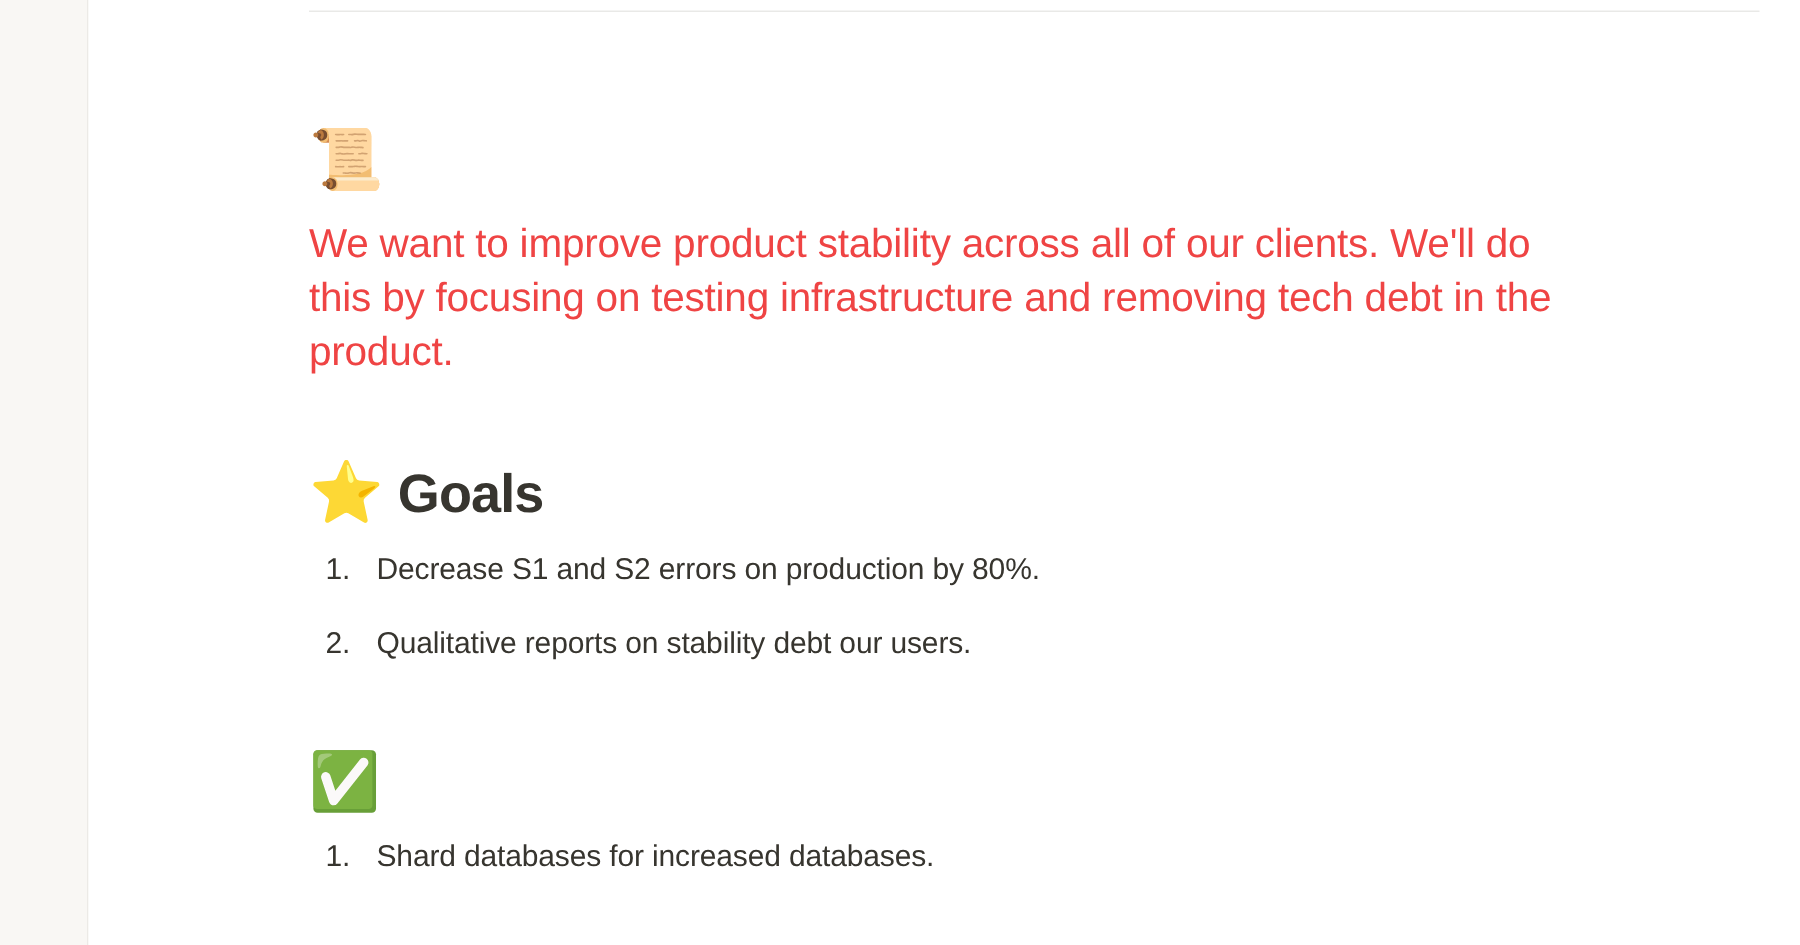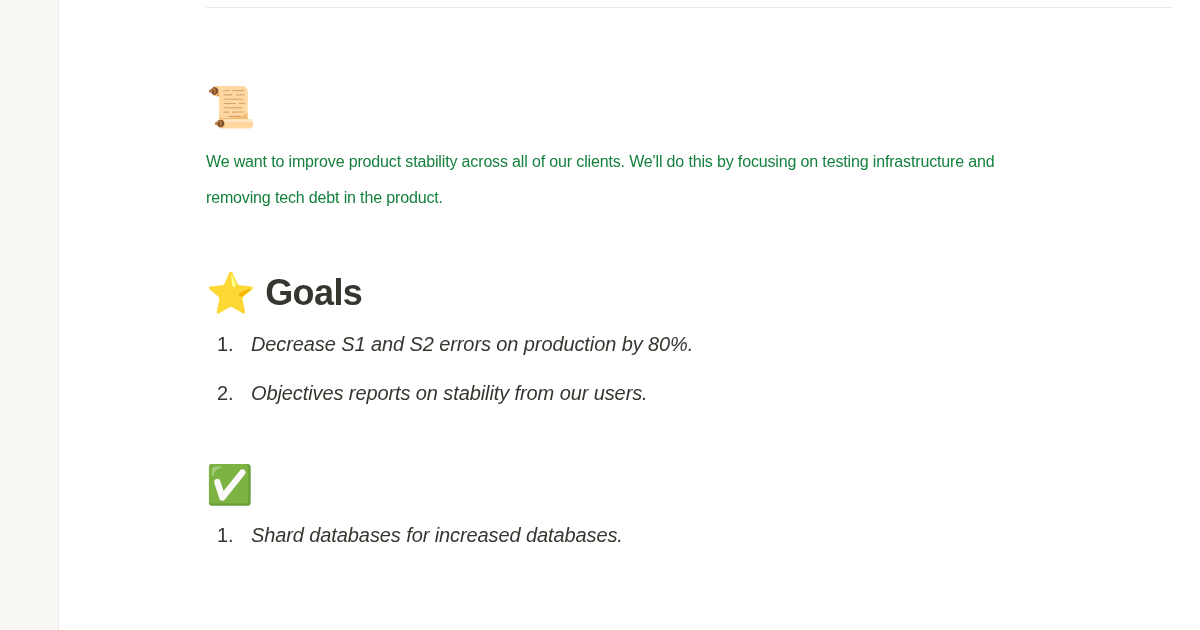--- a/index.html
+++ b/index.html
@@ -86,23 +86,23 @@
   .h-goals .emoji { font-size: 40px; }
 
   .h-objectives {
     font-size: 36px;
     margin-top: 58px;
   }
   .h-objectives .emoji { font-size: 38px; }
 
   
   .paragraph {
-    font-size: 16px;
+    font-size: 27px;
     line-height: 36px;
-    color: #15803d;
+    color: #ef4444;
     margin-top: 17px;
     max-width: 845px;
     letter-spacing: -0.15px;
   }
 
   
   .ol {
     margin-top: 16px;
     padding: 0;
     list-style: none;
@@ -121,21 +121,20 @@
   .li .marker {
     flex: 0 0 auto;
     width: 34px;
     margin-left: 11px;
     color: #37352f;
     font-size: 20px;
   }
 
   .li .li-text {
     flex: 1 1 auto;
-    font-style: italic;
   }
 </style>
 </head>
 <body>
 
 <div class="app">
 
   <div class="sidebar"></div>
 
   <div class="main">
@@ -155,21 +154,21 @@
         <span>Goals</span>
       </div>
 
       <ol class="ol">
         <li class="li">
           <span class="marker">1.</span>
           <span class="li-text">Decrease S1 and S2 errors on production by 80%.</span>
         </li>
         <li class="li">
           <span class="marker">2.</span>
-          <span class="li-text">Objectives reports on stability from our users.</span>
+          <span class="li-text">Qualitative reports on stability debt our users.</span>
         </li>
       </ol>
 
       <div class="heading h-objectives">
         <span class="emoji">✅</span>
       </div>
 
       <ol class="ol">
         <li class="li">
           <span class="marker">1.</span>

